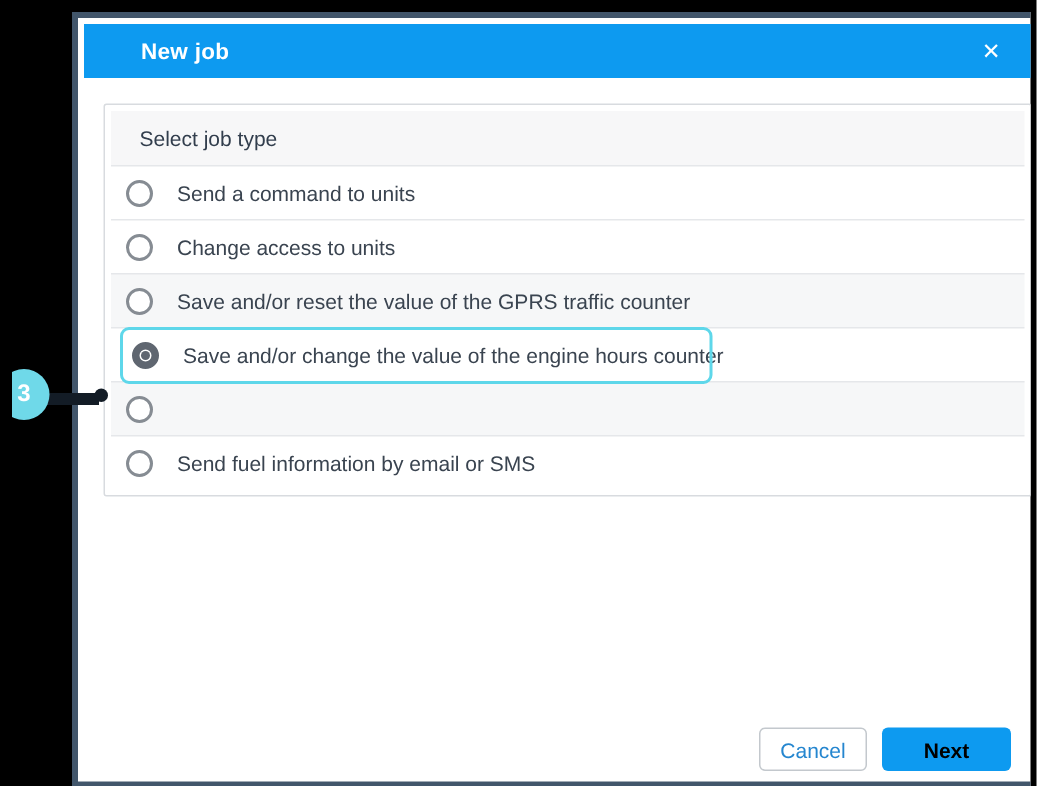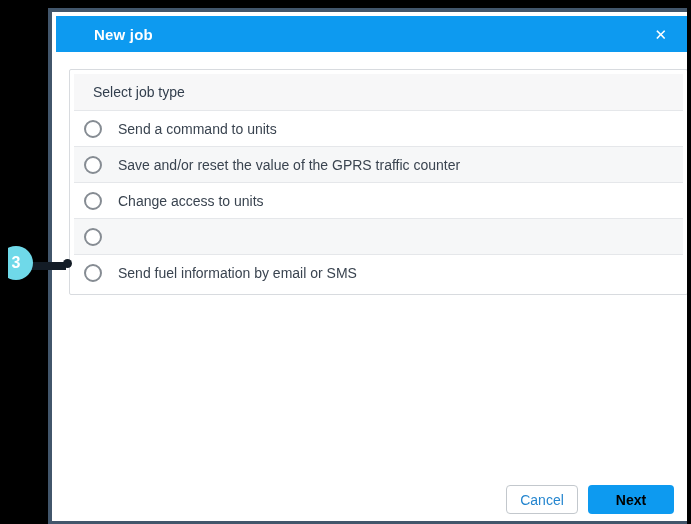--- a/index.html
+++ b/index.html
@@ -189,29 +189,34 @@
     <div class="job-list">
       <div class="section-row">
         <span>Select job type</span>
       </div>
 
     <div class="option-row">
 
     <span class="radio"></span>
     <span class="option-label">Send a command to units</span>
   </div>
+        <div class="option-row">
+
+    <span class="radio"></span>
+    <span class="option-label">Change access to units</span>
+  </div>
         <div class="option-row stripe">
 
     <span class="radio"></span>
     <span class="option-label">Save and/or reset the value of the GPRS traffic counter</span>
   </div>
-        <div class="option-row">
-
-    <span class="radio"></span>
-    <span class="option-label">Change access to units</span>
+        <div class="option-row selected">
+    <div class="highlight"></div>
+    <span class="radio"></span>
+    <span class="option-label">Save and/or change the value of the engine hours counter</span>
   </div>
         <div class="option-row stripe">
 
     <span class="radio"></span>
   </div>
         <div class="option-row">
 
     <span class="radio"></span>
     <span class="option-label">Send fuel information by email or SMS</span>
   </div>

